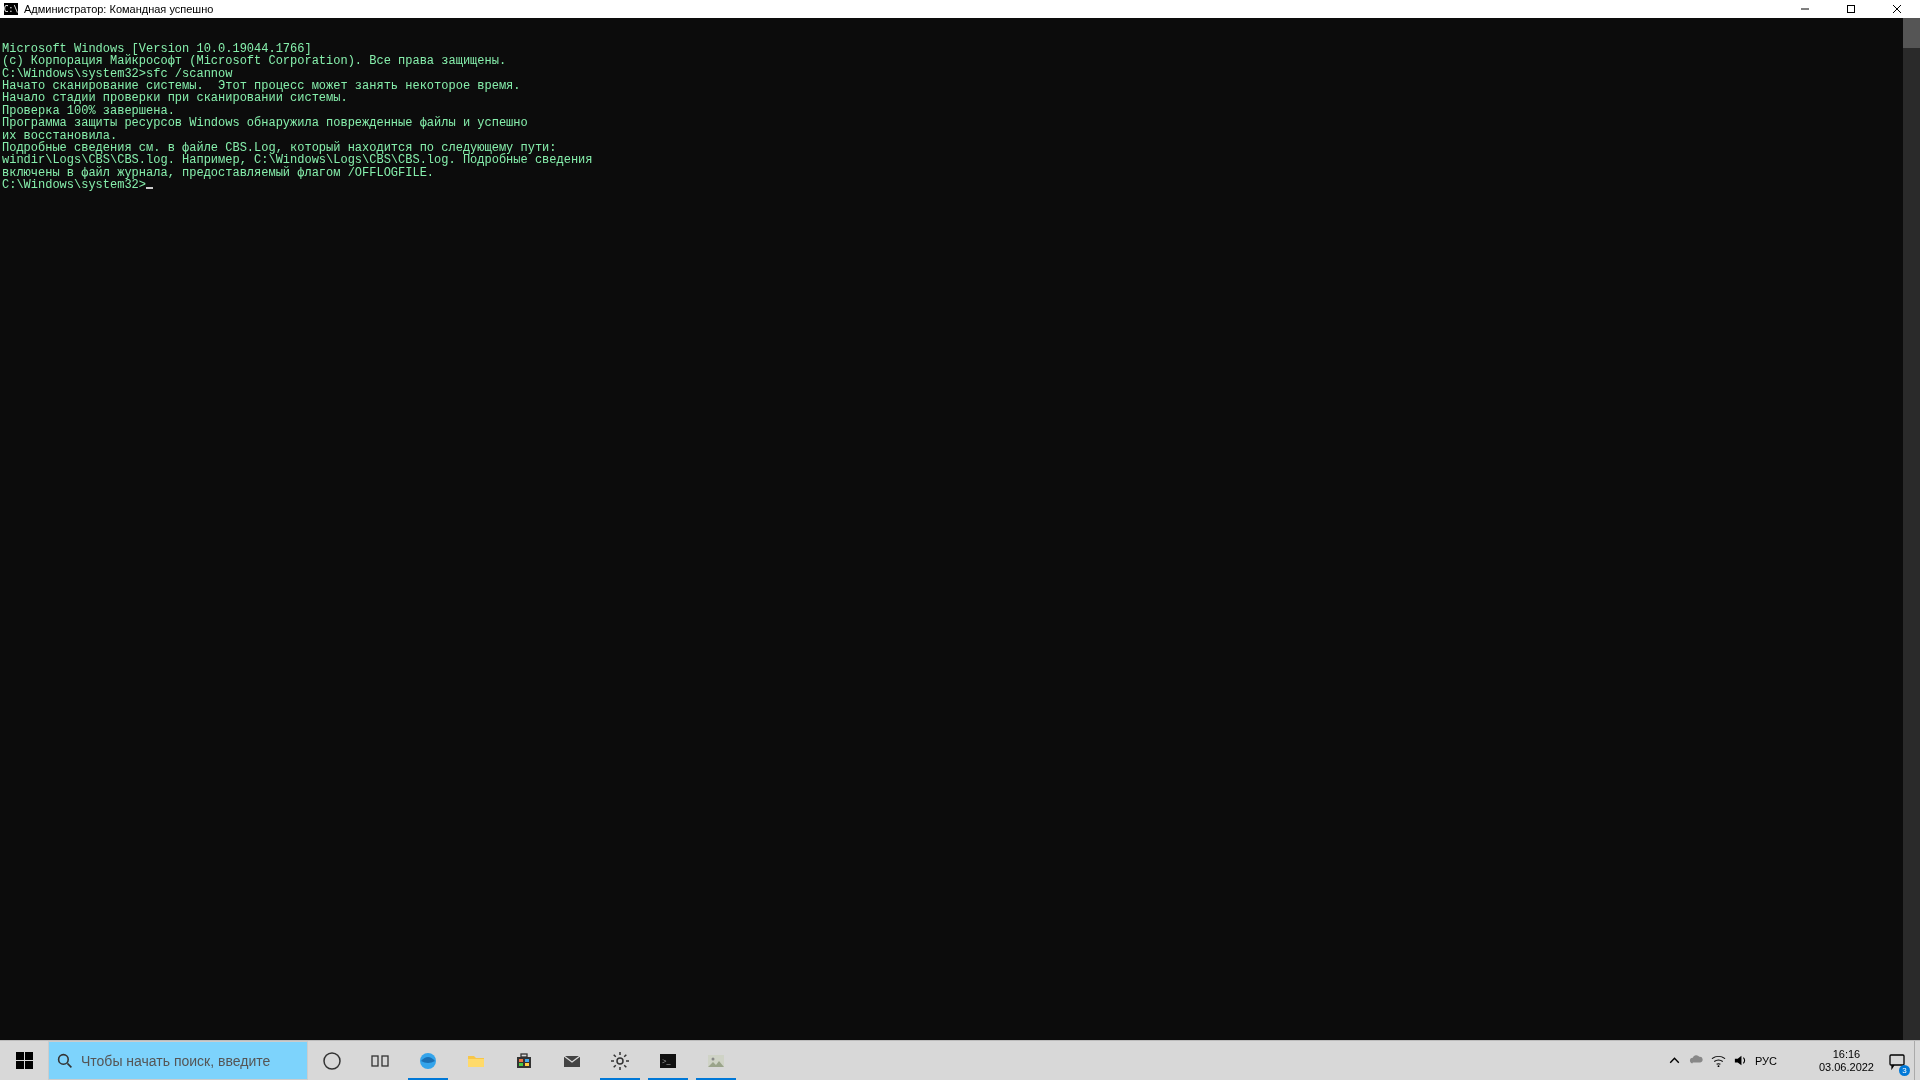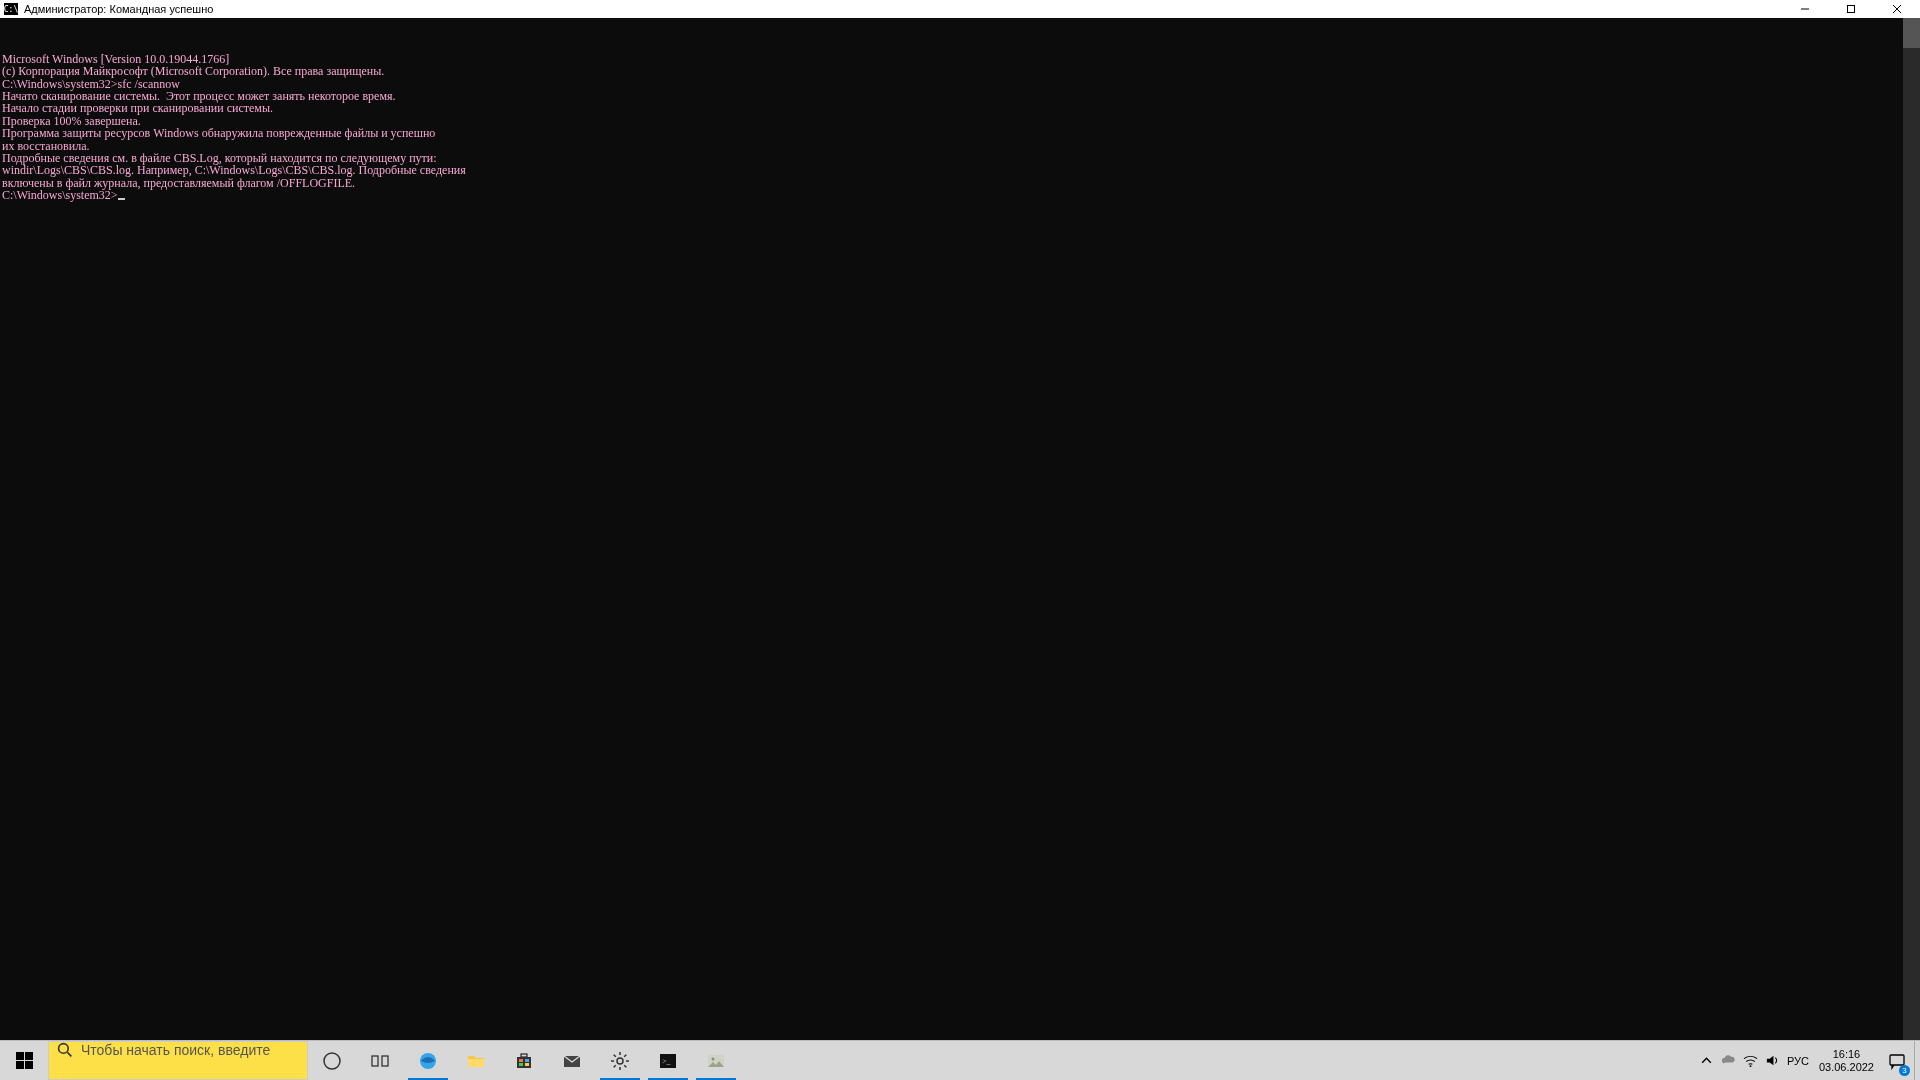--- a/index.html
+++ b/index.html
@@ -34,26 +34,26 @@
   width: 46px; height: 100%;
   display: flex; align-items: center; justify-content: center;
   font-size: 10px; color: #000;
 }
 .titlebar .win-btn svg { width: 10px; height: 10px; }
 
 
 .terminal {
   flex: 1;
   background: #0c0c0c;
-  color: #f9a8d4;
-  font-family: Liberation Serif, serif;
+  color: #86efac;
+  font-family: Liberation Mono, monospace;
   font-size: 12px;
   line-height: 12.4px;
   white-space: pre;
-  padding: 10px 2px;
+  padding: 0 2px;
   position: relative;
   overflow: hidden;
 }
 .terminal .scrollbar {
   position: absolute; right: 0; top: 0; bottom: 0;
   width: 17px; background: #2a2a2a;
 }
 .terminal .scrollbar .thumb {
   position: absolute; left: 0; right: 0; top: 0; height: 30px;
   background: #555;
@@ -74,22 +74,22 @@
   font-size: 12px;
   border-top: 1px solid #bbb;
 }
 .taskbar .start {
   width: 48px;
   display: flex; align-items: center; justify-content: center;
 }
 .taskbar .start svg { width: 17px; height: 17px; fill: #000; }
 .taskbar .search {
   width: 260px;
-  background: #fde047;
-  display: flex; 
+  background: #7dd3fc;
+  display: flex; align-items: center;
   padding: 0 8px;
   gap: 8px;
   color: #555;
   border: 1px solid #ccc;
   font-size: 14px;
 }
 .taskbar .search svg { width: 16px; height: 16px; stroke: #333; fill: none; stroke-width: 2; }
 .taskbar .tbtn {
   width: 48px;
   display: flex; align-items: center; justify-content: center;
@@ -105,21 +105,21 @@
   display: flex; align-items: center;
   padding: 0 4px;
   gap: 6px;
   color: #000;
   text-align: right;
 }
 .taskbar .tray .tray-icon { width: 16px; height: 16px; display:flex;align-items:center;justify-content:center; }
 .taskbar .tray .tray-icon svg { width: 15px; height: 15px; }
 .taskbar .clock {
   display: flex; flex-direction: column; align-items: center; justify-content: center;
-  font-size: 11px; line-height: 13px; padding: 16px 6px; color: #000;
+  font-size: 11px; line-height: 13px; padding: 16px 6px; color: #000; margin-left: 32px;
 }
 .taskbar .action-center { width: 34px; display:flex;align-items:center;justify-content:center; position:relative;}
 .taskbar .action-center svg { width: 18px; height: 18px; }
 .taskbar .action-center .badge {
   position:absolute; bottom:4px; right:4px;
   background:#0078d7; color:#fff; font-size:8px;
   width:11px; height:11px; border-radius:50%;
   display:flex;align-items:center;justify-content:center;
 }
 .taskbar .show-desktop { width: 6px; border-left: 1px solid #aaa; }

